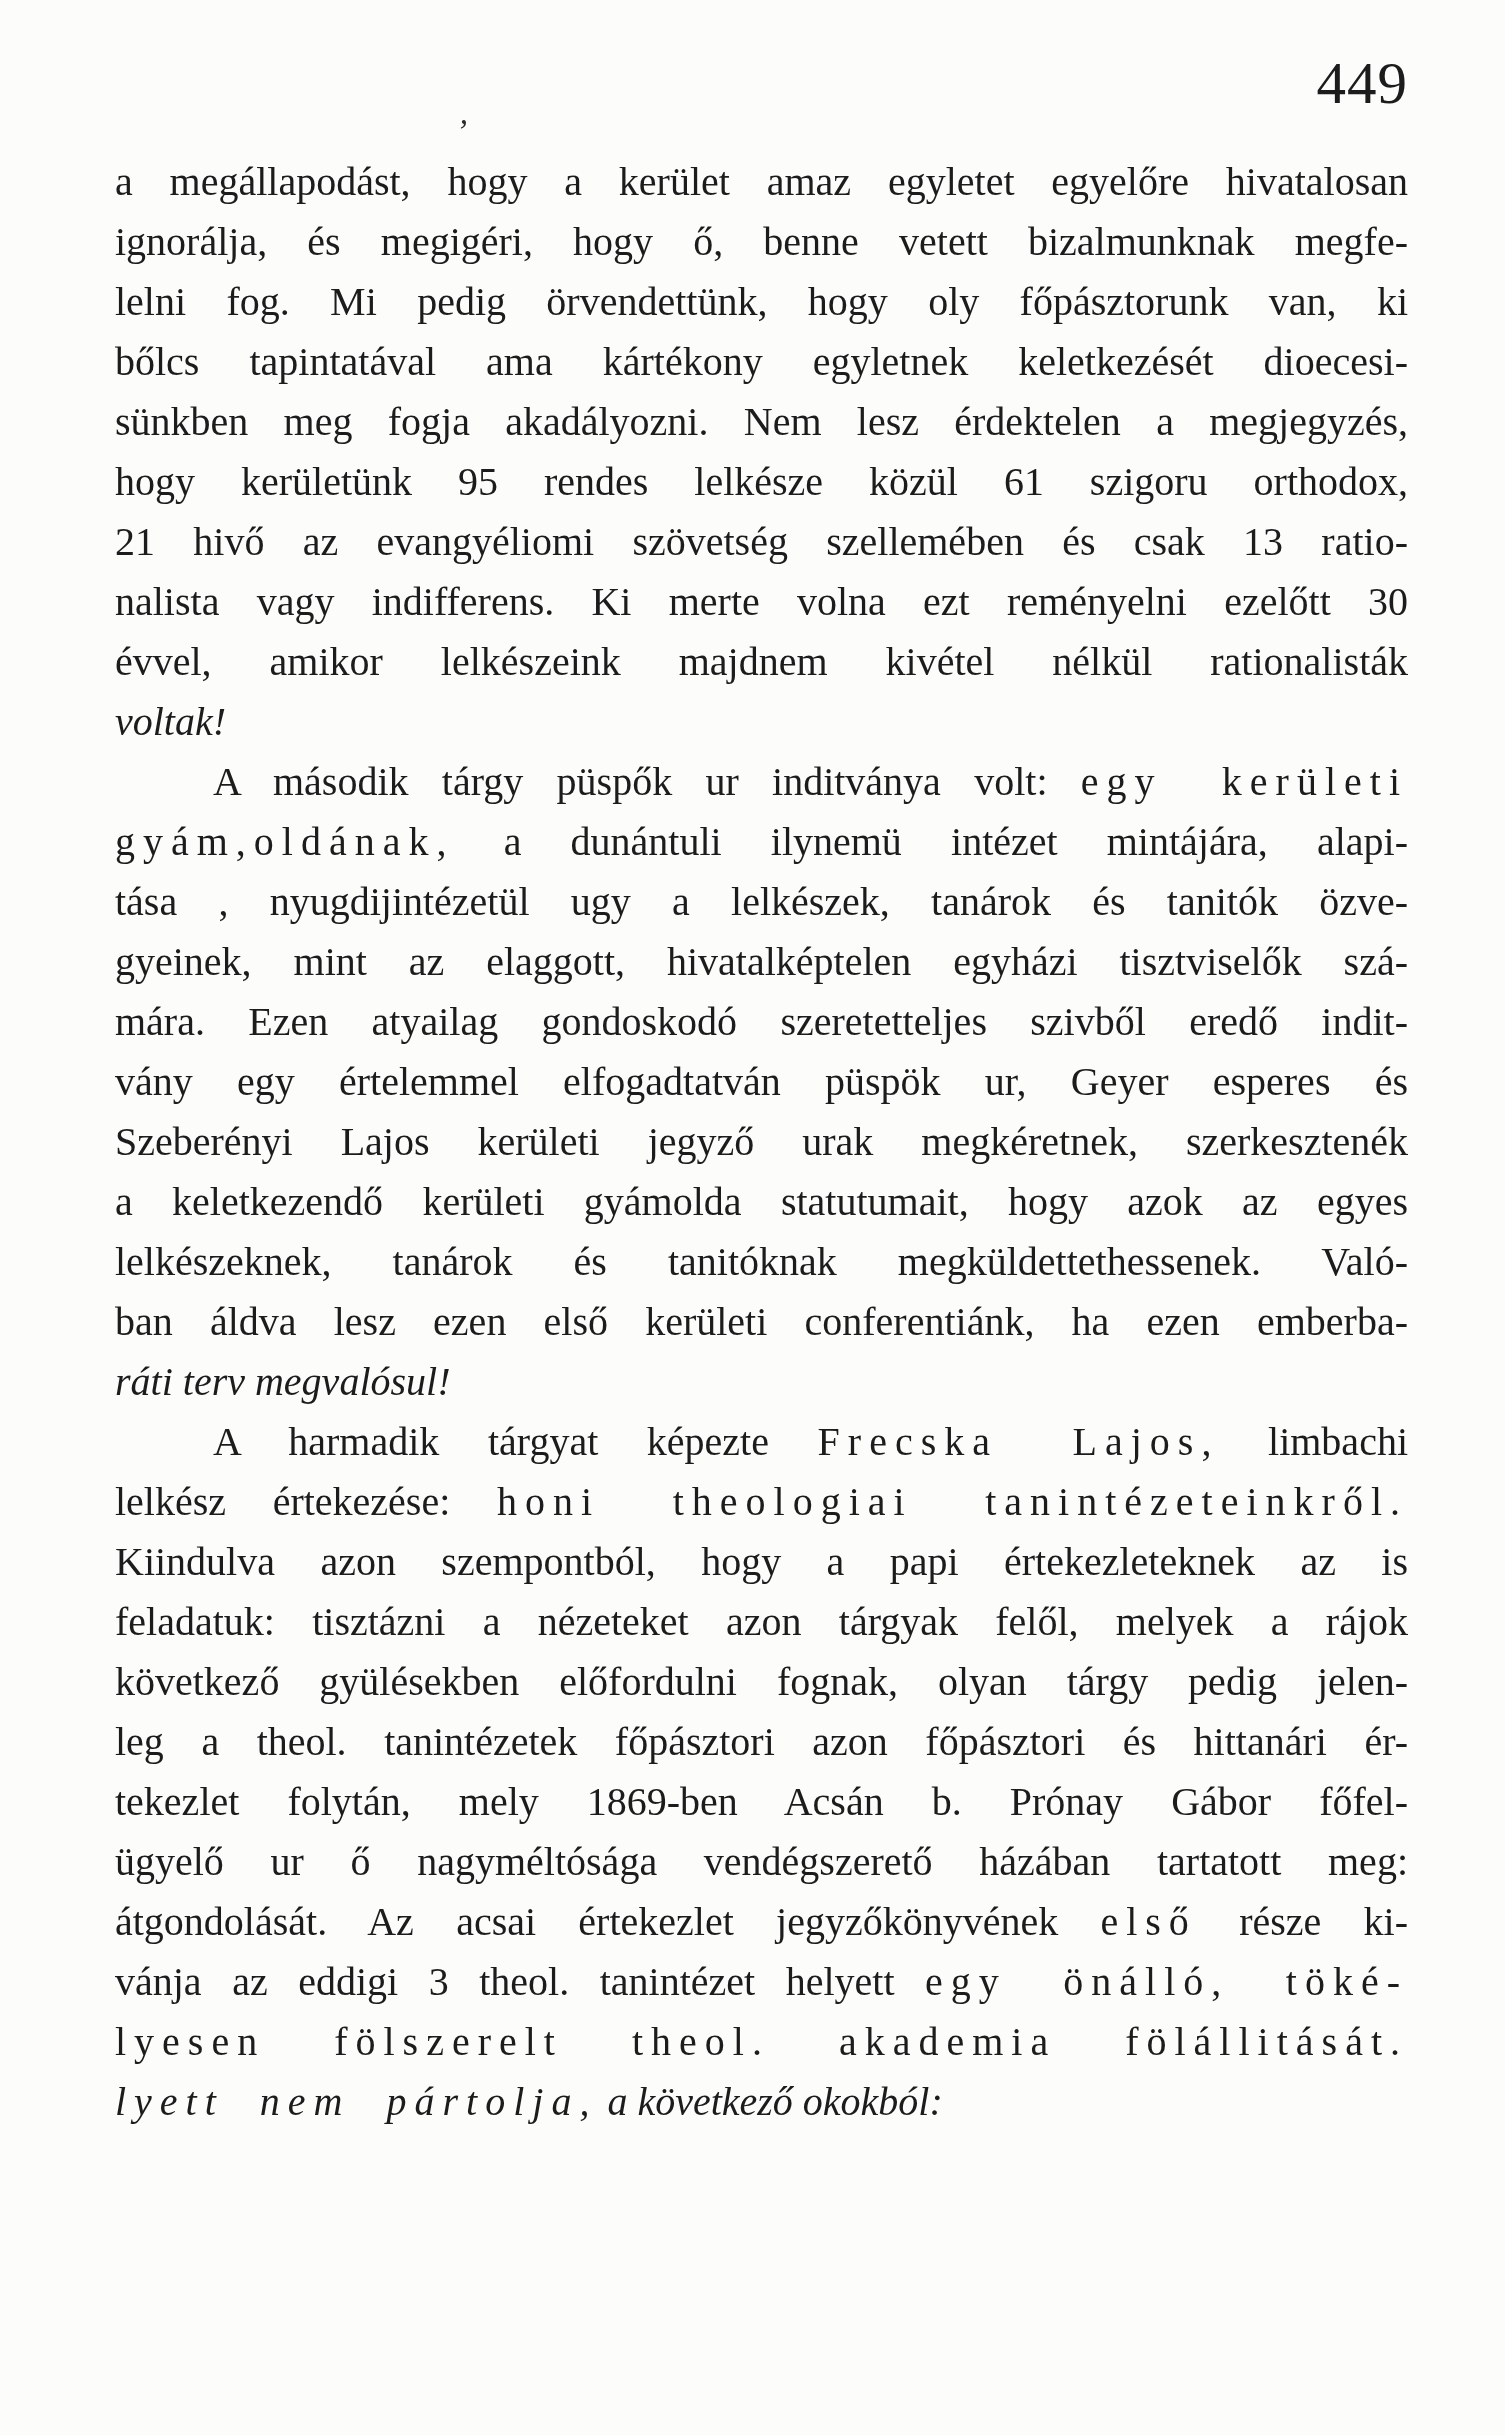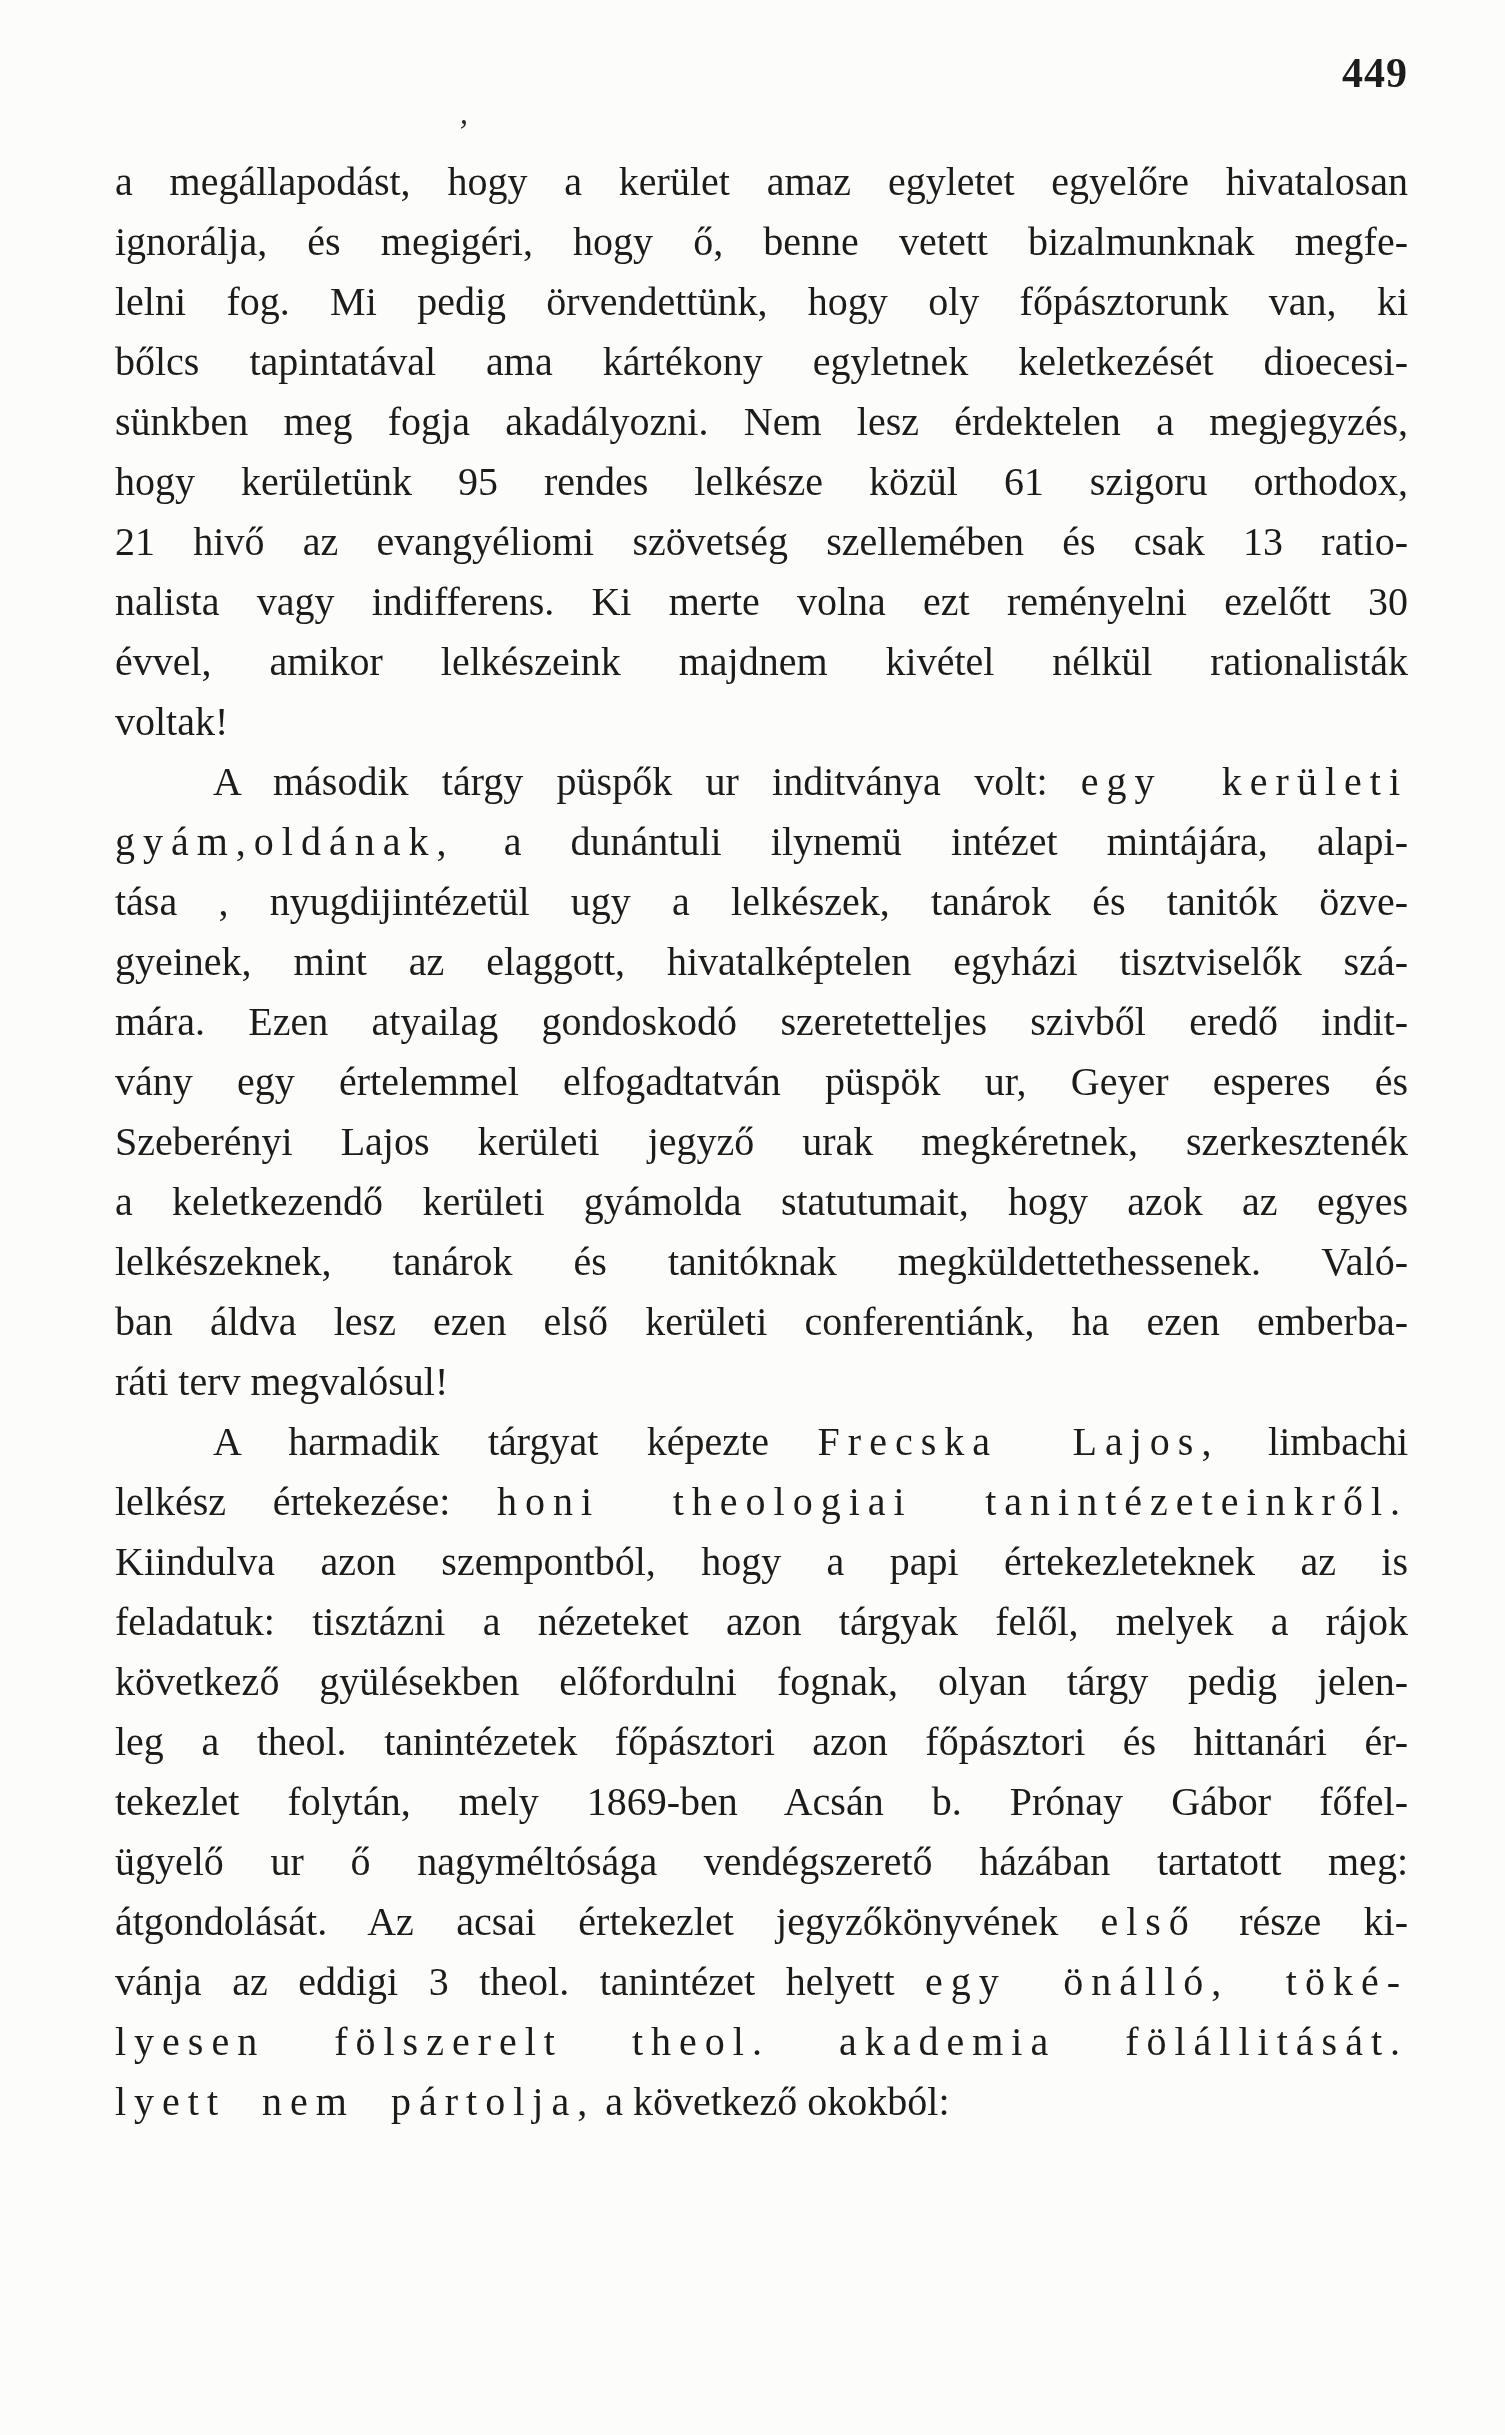--- a/index.html
+++ b/index.html
@@ -15,23 +15,22 @@
     overflow: hidden;
   }
   .page {
     position: absolute;
     inset: 0;
   }
   .page-number {
     position: absolute;
     top: 49px;
     right: 98px;
-    font-size: 42px;
+    font-size: 59px;
     letter-spacing: 1px;
-    font-weight: bold;
   }
   .stray-mark {
     position: absolute;
     top: 113px;
     left: 456px;
     font-size: 33px;
     color: #2b2b2b;
     font-style: italic;
   }
   .text-block {
@@ -41,20 +40,21 @@
     width: 1293px;
   }
   .line {
     font-size: 40px;
     line-height: 60px;
     text-align: justify;
     text-align-last: justify;
   }
   .line.last {
     text-align-last: left;
+    font-style: italic;
   }
   .line.indent {
     text-indent: 98px;
   }
   .seg.spaced {
     letter-spacing: 0.20em;
     word-spacing: 0.45em;
   }
 </style>
 </head>

